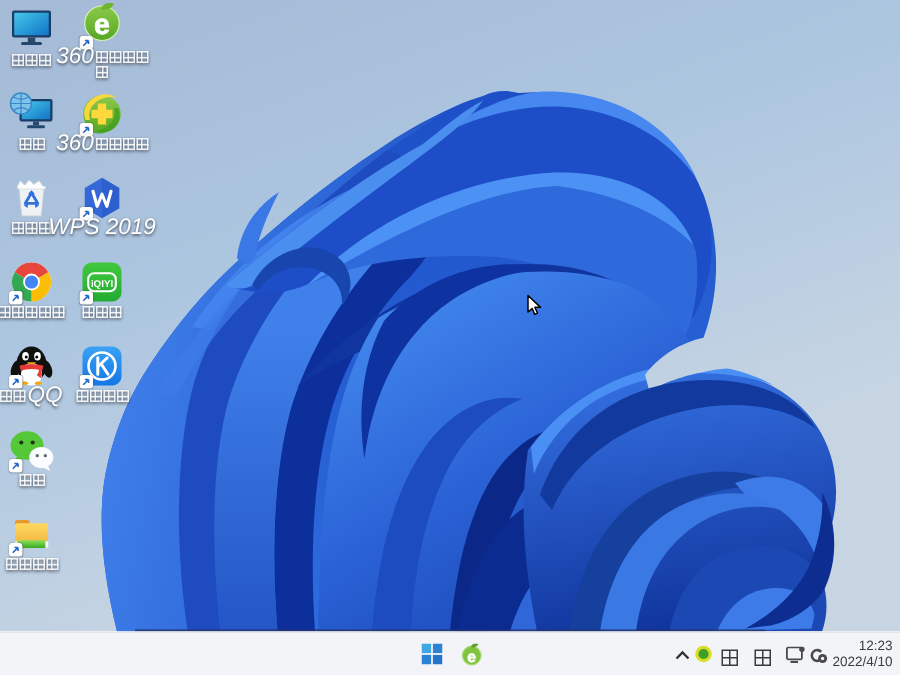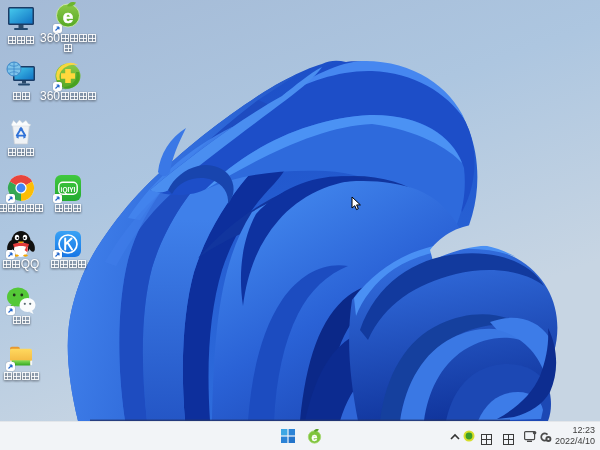--- a/index.html
+++ b/index.html
@@ -10,21 +10,21 @@
 .sc{position:absolute;left:1px;bottom:1px;width:9px;height:9px;background:#fff;border-radius:2px;box-shadow:0 0 1px rgba(0,0,0,.5);}
 .sc svg{position:absolute;left:0;top:0;}
 .lb,.lb2{height:8px;display:flex;align-items:center;justify-content:center;gap:1px;
  filter:blur(0.4px) drop-shadow(0 1px 1px rgba(55,60,70,.95));}
 .lb{margin-top:0px;}
 .lb2{margin-top:2px;}
 .z{flex:none;width:8px;height:8px;
  border:1px solid rgba(255,255,255,.88);box-sizing:border-box;
  background:linear-gradient(rgba(255,255,255,.85),rgba(255,255,255,.85)) 50% 50%/8px 1px no-repeat,
    linear-gradient(rgba(255,255,255,.85),rgba(255,255,255,.85)) 50% 50%/1px 8px no-repeat;}
-.lt{font-size:12px;line-height:8px;color:#fff;flex:none;}
+.lt{font-size:15px;line-height:8px;color:#fff;flex:none;font-style:italic;}
 .zd{display:inline-block;width:11px;height:11px;border:1.5px solid #3a3a3a;box-sizing:border-box;
  background:linear-gradient(#3a3a3a,#3a3a3a) 50% 50%/11px 1px no-repeat,
    linear-gradient(#3a3a3a,#3a3a3a) 50% 50%/1px 11px no-repeat;}
 #clock{right:5px;top:3px;text-align:right;font-size:9px;line-height:11px;color:#3c3c3c;margin-left:16px;}
 </style></head>
 <body>
 <div id="desk">
 <svg width="600" height="421" viewBox="0 0 600 421">
 <defs>
 <linearGradient id="bg" gradientUnits="userSpaceOnUse" x1="0" y1="0" x2="150" y2="421">
@@ -318,20 +318,37 @@
         </span>
       </div>
  <div class="lb">
         <span class="lt">360</span>
         <i class="z"></i>
         <i class="z"></i>
         <i class="z"></i>
         <i class="z"></i>
       </div>
 </div>
+<div class="di" style="left:36px;top:116px">
+ <div class="ic">
+        <svg width="32" height="32">
+  <path d="M16,2.5 L27.5,9.25 L27.5,22.75 L16,29.5 L4.5,22.75 L4.5,9.25 Z" fill="#3468d8"></path>
+  <path d="M16,2.5 L27.5,9.25 L27.5,22.75 L16,29.5 Z" fill="#2a5cc8" opacity="0.6"></path>
+  <path d="M10,11.5 L12.8,21.5 L16,13.5 L19.2,21.5 L22,11.5" fill="none" stroke="#fff" stroke-width="2.1" stroke-linejoin="round" stroke-linecap="round"></path>
+ </svg>
+        <span class="sc">
+          <svg width="9" height="9">
+            <path d="M2.5,6.5 L6,3 M6,3 H3.6 M6,3 V5.4" stroke="#2266cc" stroke-width="1.1" fill="none"></path>
+          </svg>
+        </span>
+      </div>
+ <div class="lb">
+        <span class="lt">WPS 2019</span>
+      </div>
+</div>
 <div class="di" style="left:36px;top:172px">
  <div class="ic">
         <svg width="32" height="32">
   <rect x="3" y="3" width="26" height="26" rx="6" fill="url(#iqy)"></rect>
   <rect x="6.8" y="10.2" width="18.4" height="12" rx="4" fill="none" stroke="#fff" stroke-width="1.4"></rect>
   <text x="16" y="19.6" font-size="6.5" font-weight="bold" fill="#fff" text-anchor="middle" font-family="Liberation Sans">iQIYI</text>
  </svg>
         <span class="sc">
           <svg width="9" height="9">
             <path d="M2.5,6.5 L6,3 M6,3 H3.6 M6,3 V5.4" stroke="#2266cc" stroke-width="1.1" fill="none"></path>

